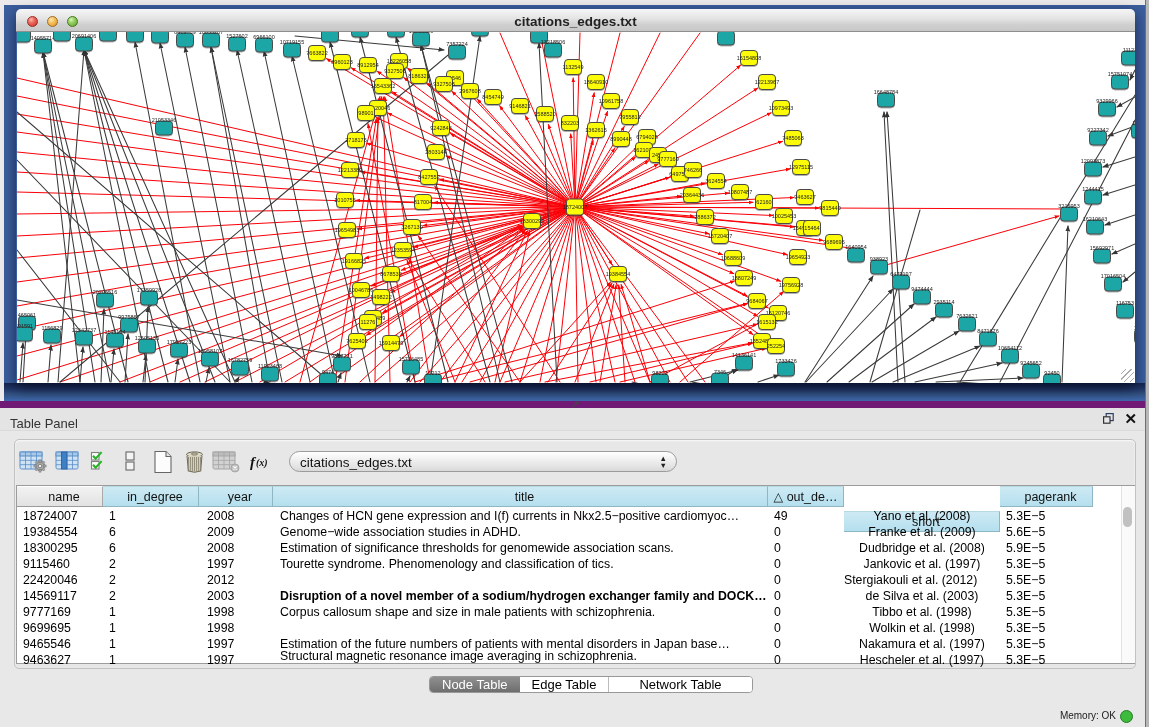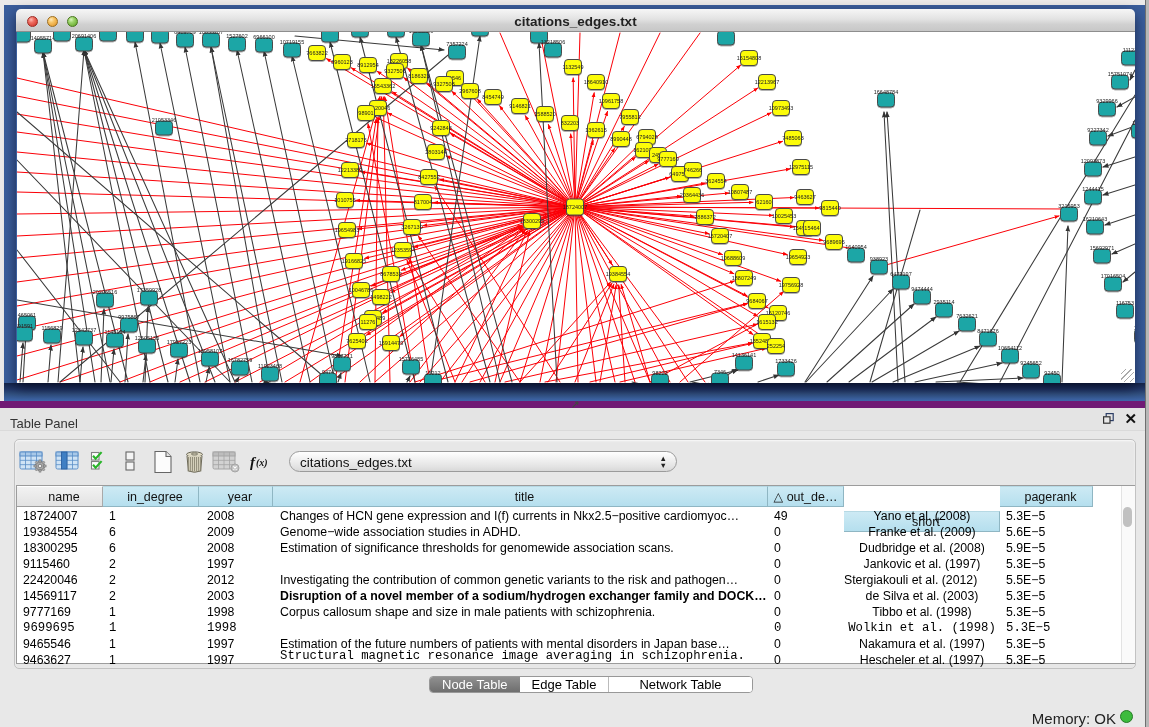--- a/index.html
+++ b/index.html
@@ -46,21 +46,21 @@
 .hc.gray{background:linear-gradient(180deg,#f2f2f2,#e2e2e2);border-right:1px solid #a9a9a9;border-bottom:1px solid #9c9c9c;border-top:1px solid #fff;}
 .row{position:absolute;left:0;width:100%;height:16px;font-size:12.3px;color:#000;white-space:nowrap;}
 .c{position:absolute;top:0;height:16px;line-height:16px;overflow:hidden;}
 #vscroll{position:absolute;left:1121px;top:486px;width:13px;height:177px;background:#fafafa;border-left:1px solid #e3e3e3;}
 #vthumb{position:absolute;left:1122.5px;top:507px;width:9px;height:20px;border-radius:5px;background:#c1c1c1;}
 
 #tabs{position:absolute;left:429px;top:676px;height:17px;display:flex;border:1px solid #989898;border-radius:4px;overflow:hidden;background:#fff;box-sizing:border-box;}
 #tabs .seg{font-size:13px;line-height:15px;padding:0 12px;color:#000;background:#fff;}
 #tabs .seg.sel{background:linear-gradient(180deg,#909090,#6e6e6e);color:#fff;}
 #tabs .seg.d{border-left:1px solid #bbb;}
-#mem{position:absolute;right:33px;top:710px;font-size:15px;color:#222;}
+#mem{position:absolute;right:33px;top:710px;font-size:10px;color:#222;}
 #memdot{position:absolute;right:16px;top:710px;width:11px;height:11px;border-radius:50%;background:#3cbb3c;border:1px solid #267a26;}
 
 #floaticon{position:absolute;right:35px;top:413px;width:11px;height:11px;}
 #closeicon{position:absolute;right:12px;top:410px;font-size:15px;font-weight:bold;color:#111;}
 </style></head>
 <body>
 <div id="desk"></div>
 <div id="bluearea"></div>
 <div id="bluebot"></div>
 <div id="win">
@@ -720,29 +720,29 @@
       <div class="c" style="left:190px;width:66px;">2008</div>
       <div class="c" style="left:263px;width:487px;">Estimation of significance thresholds for genomewide association scans.</div>
       <div class="c" style="left:757px;width:68px;">0</div>
       <div class="c" style="left:827px;width:156px;text-align:center;">Dudbridge et al. (2008)</div>
       <div class="c" style="left:989px;width:86px;">5.9E−5</div>
     </div>
     <div class="row" style="top:70px;">
       <div class="c" style="left:6px;width:78px;">9115460</div>
       <div class="c" style="left:92px;width:88px;">2</div>
       <div class="c" style="left:190px;width:66px;">1997</div>
+      <div class="c" style="left:263px;width:487px;">Tourette syndrome. Phenomenology and classification of tics.</div>
       <div class="c" style="left:757px;width:68px;">0</div>
       <div class="c" style="left:827px;width:156px;text-align:center;">Jankovic et al. (1997)</div>
       <div class="c" style="left:989px;width:86px;">5.3E−5</div>
     </div>
     <div class="row" style="top:86px;">
       <div class="c" style="left:6px;width:78px;">22420046</div>
       <div class="c" style="left:92px;width:88px;">2</div>
       <div class="c" style="left:190px;width:66px;">2012</div>
-      <div class="c" style="left:263px;width:487px;">Investigating the contribution of common genetic variants to the risk and pathogen…</div>
       <div class="c" style="left:757px;width:68px;">0</div>
       <div class="c" style="left:827px;width:156px;text-align:left;">Stergiakouli et al. (2012)</div>
       <div class="c" style="left:989px;width:86px;">5.5E−5</div>
     </div>
     <div class="row" style="top:102px;">
       <div class="c" style="left:6px;width:78px;">14569117</div>
       <div class="c" style="left:92px;width:88px;">2</div>
       <div class="c" style="left:190px;width:66px;">2003</div>
       <div class="c" style="left:263px;width:487px;font-weight:bold;">Disruption of a novel member of a sodium/hydrogen exchanger family and DOCK…</div>
       <div class="c" style="left:757px;width:68px;">0</div>
@@ -751,21 +751,21 @@
     </div>
     <div class="row" style="top:118px;">
       <div class="c" style="left:6px;width:78px;">9777169</div>
       <div class="c" style="left:92px;width:88px;">1</div>
       <div class="c" style="left:190px;width:66px;">1998</div>
       <div class="c" style="left:263px;width:487px;">Corpus callosum shape and size in male patients with schizophrenia.</div>
       <div class="c" style="left:757px;width:68px;">0</div>
       <div class="c" style="left:827px;width:156px;text-align:center;">Tibbo et al. (1998)</div>
       <div class="c" style="left:989px;width:86px;">5.3E−5</div>
     </div>
-    <div class="row" style="top:134px;font-family:Liberation Mono, monospace;">
+    <div class="row" style="top:134px;">
       <div class="c" style="left:6px;width:78px;">9699695</div>
       <div class="c" style="left:92px;width:88px;">1</div>
       <div class="c" style="left:190px;width:66px;">1998</div>
       <div class="c" style="left:263px;width:487px;margin-top:28px;">Structural magnetic resonance image averaging in schizophrenia.</div>
       <div class="c" style="left:757px;width:68px;">0</div>
       <div class="c" style="left:827px;width:156px;text-align:center;">Wolkin et al. (1998)</div>
       <div class="c" style="left:989px;width:86px;">5.3E−5</div>
     </div>
     <div class="row" style="top:150px;">
       <div class="c" style="left:6px;width:78px;">9465546</div>

